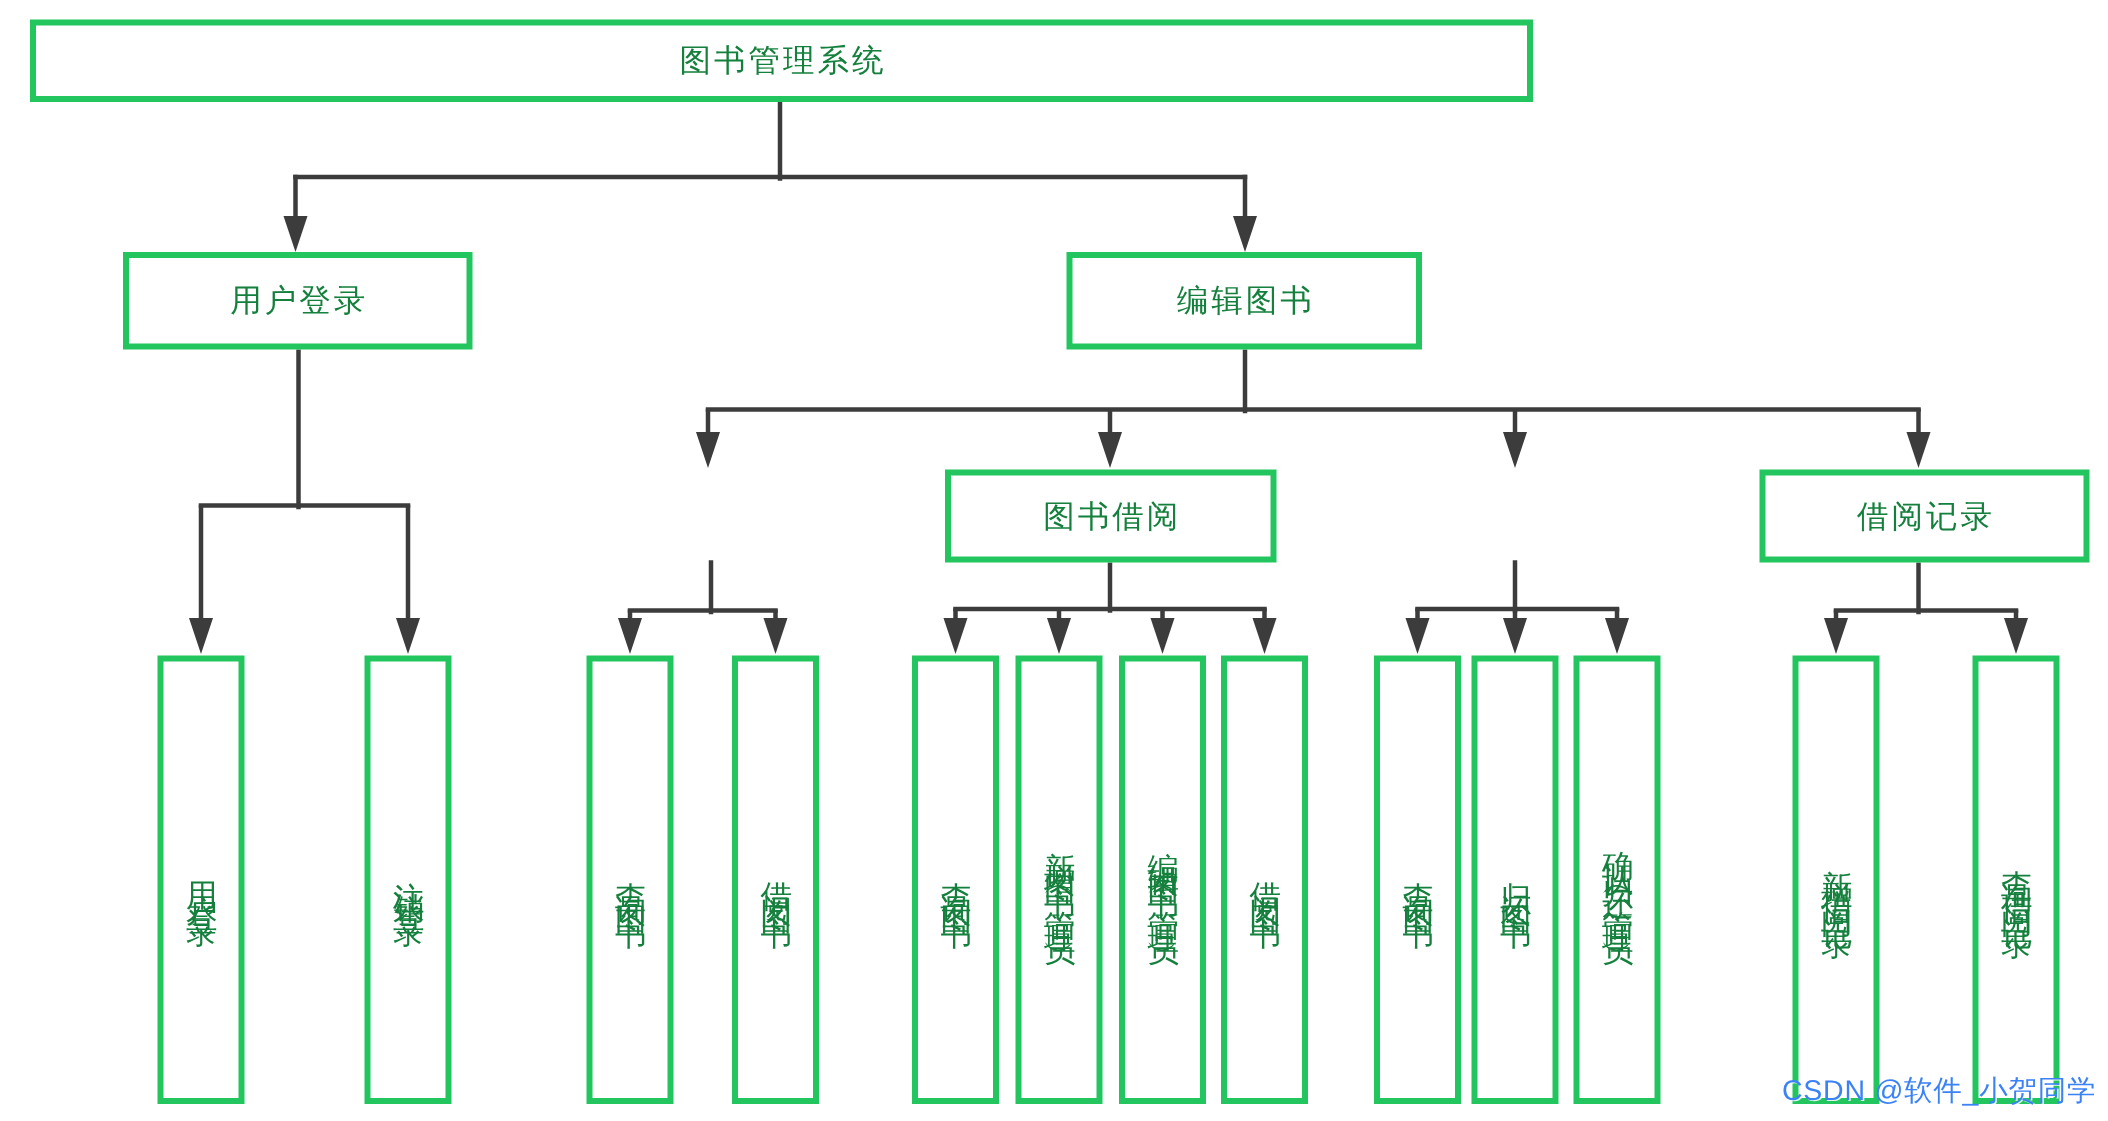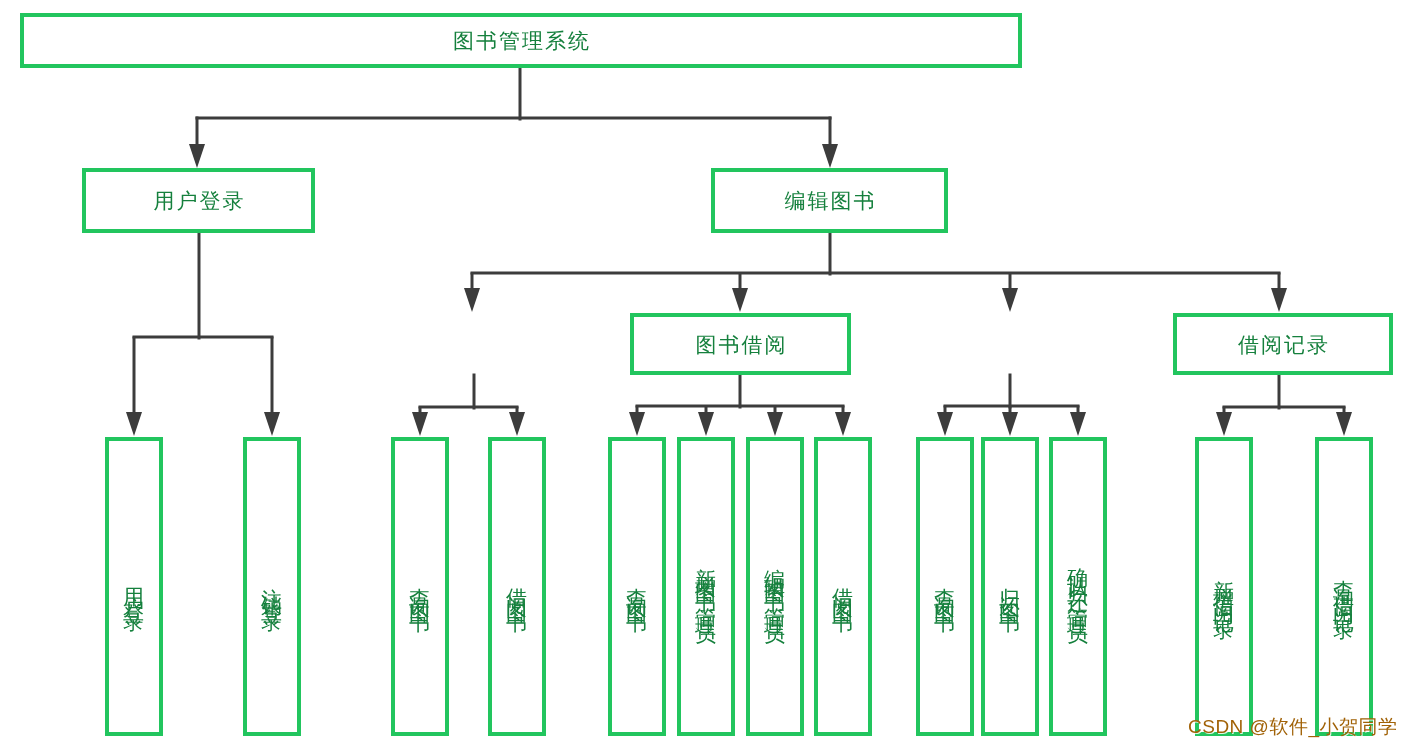--- a/index.html
+++ b/index.html
@@ -14,21 +14,21 @@
     display:flex;align-items:center;justify-content:center;
     z-index:2;line-height:1;
   }
   .h{font-size:21px;letter-spacing:2px;text-indent:2px;}
   .v{
     writing-mode:vertical-rl;text-orientation:mixed;
     font-size:21px;letter-spacing:8px;
   }
   .watermark{
     position:absolute;left:1188px;top:714px;z-index:5;
-    font-size:19px;color:#a16207;letter-spacing:0.5px;
+    font-size:19px;color:#3b82f6;letter-spacing:0.5px;
     text-shadow:1px 1px 0 rgba(255,255,255,0.85);
     white-space:nowrap;
   }
 </style>
 </head>
 <body>
 
 <div class="canvas">
 
   <svg class="connectors" id="connectors" width="1405" height="747">

